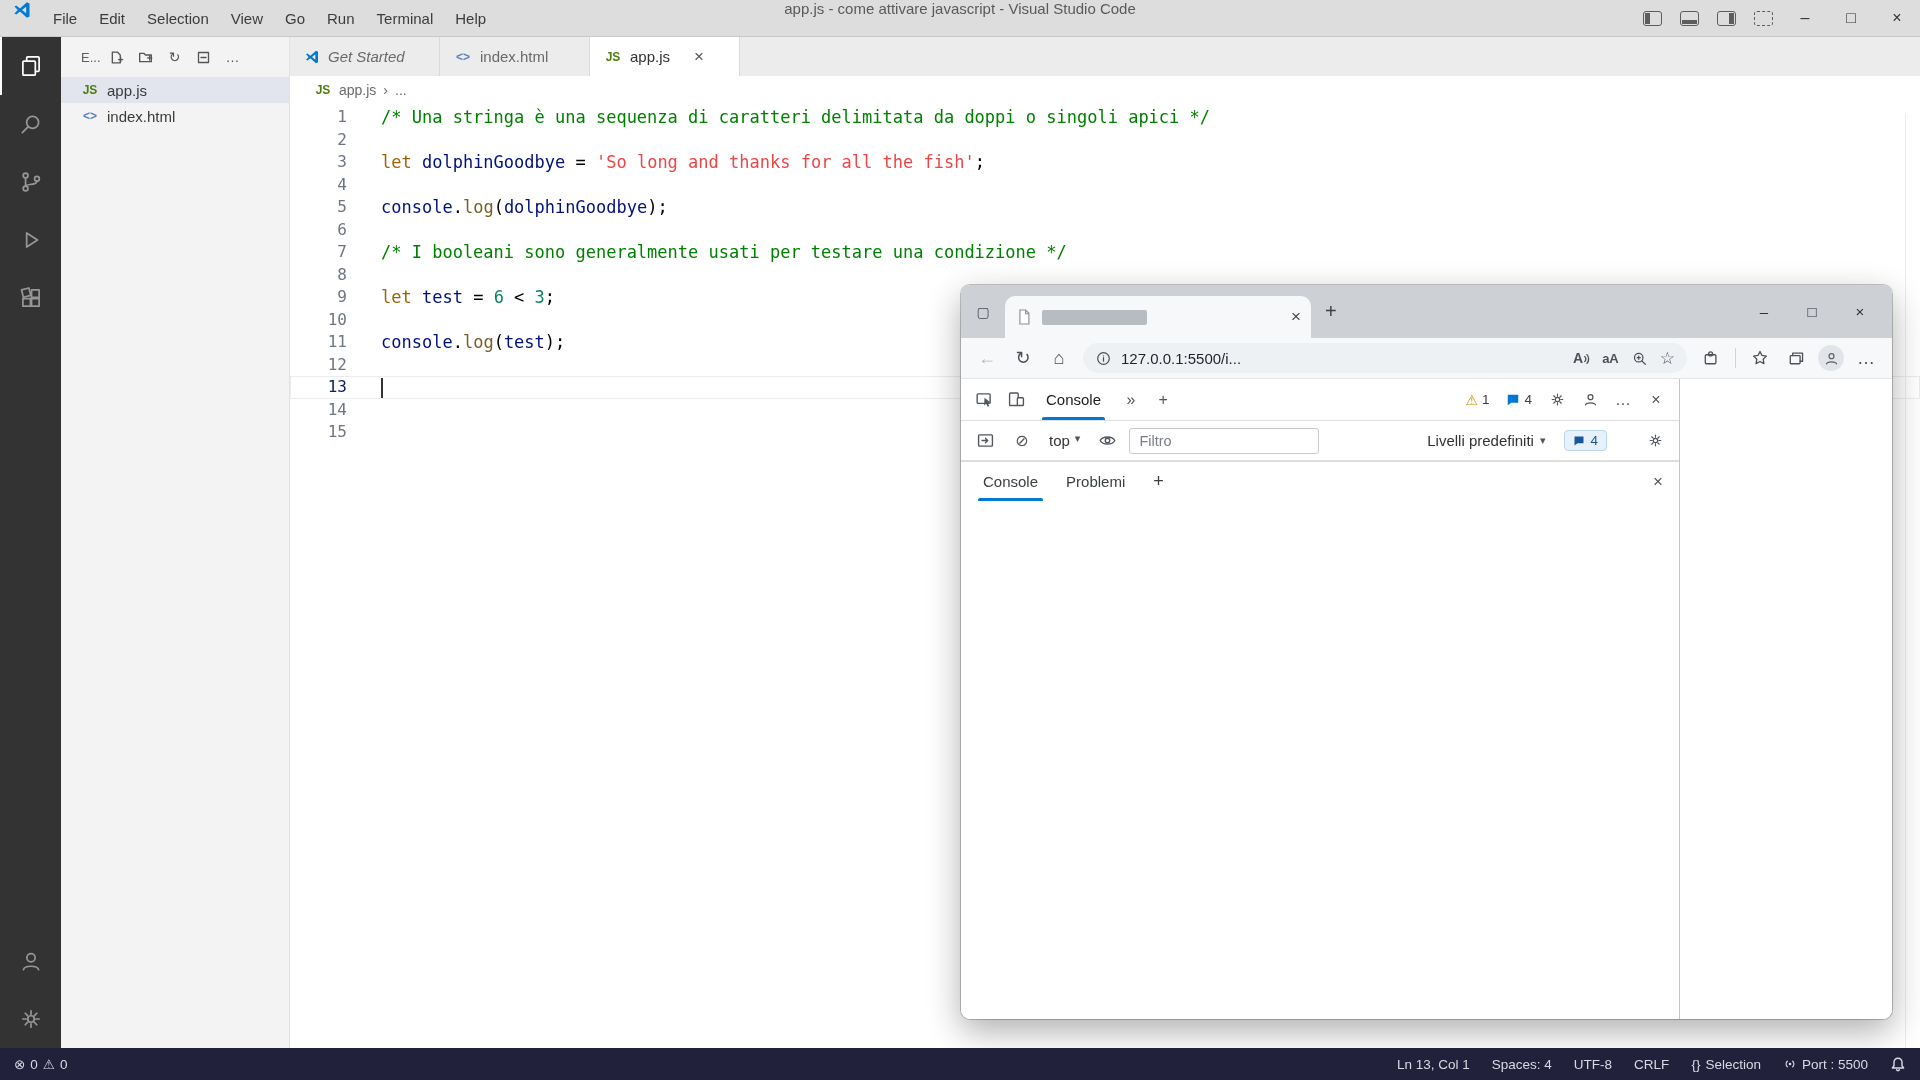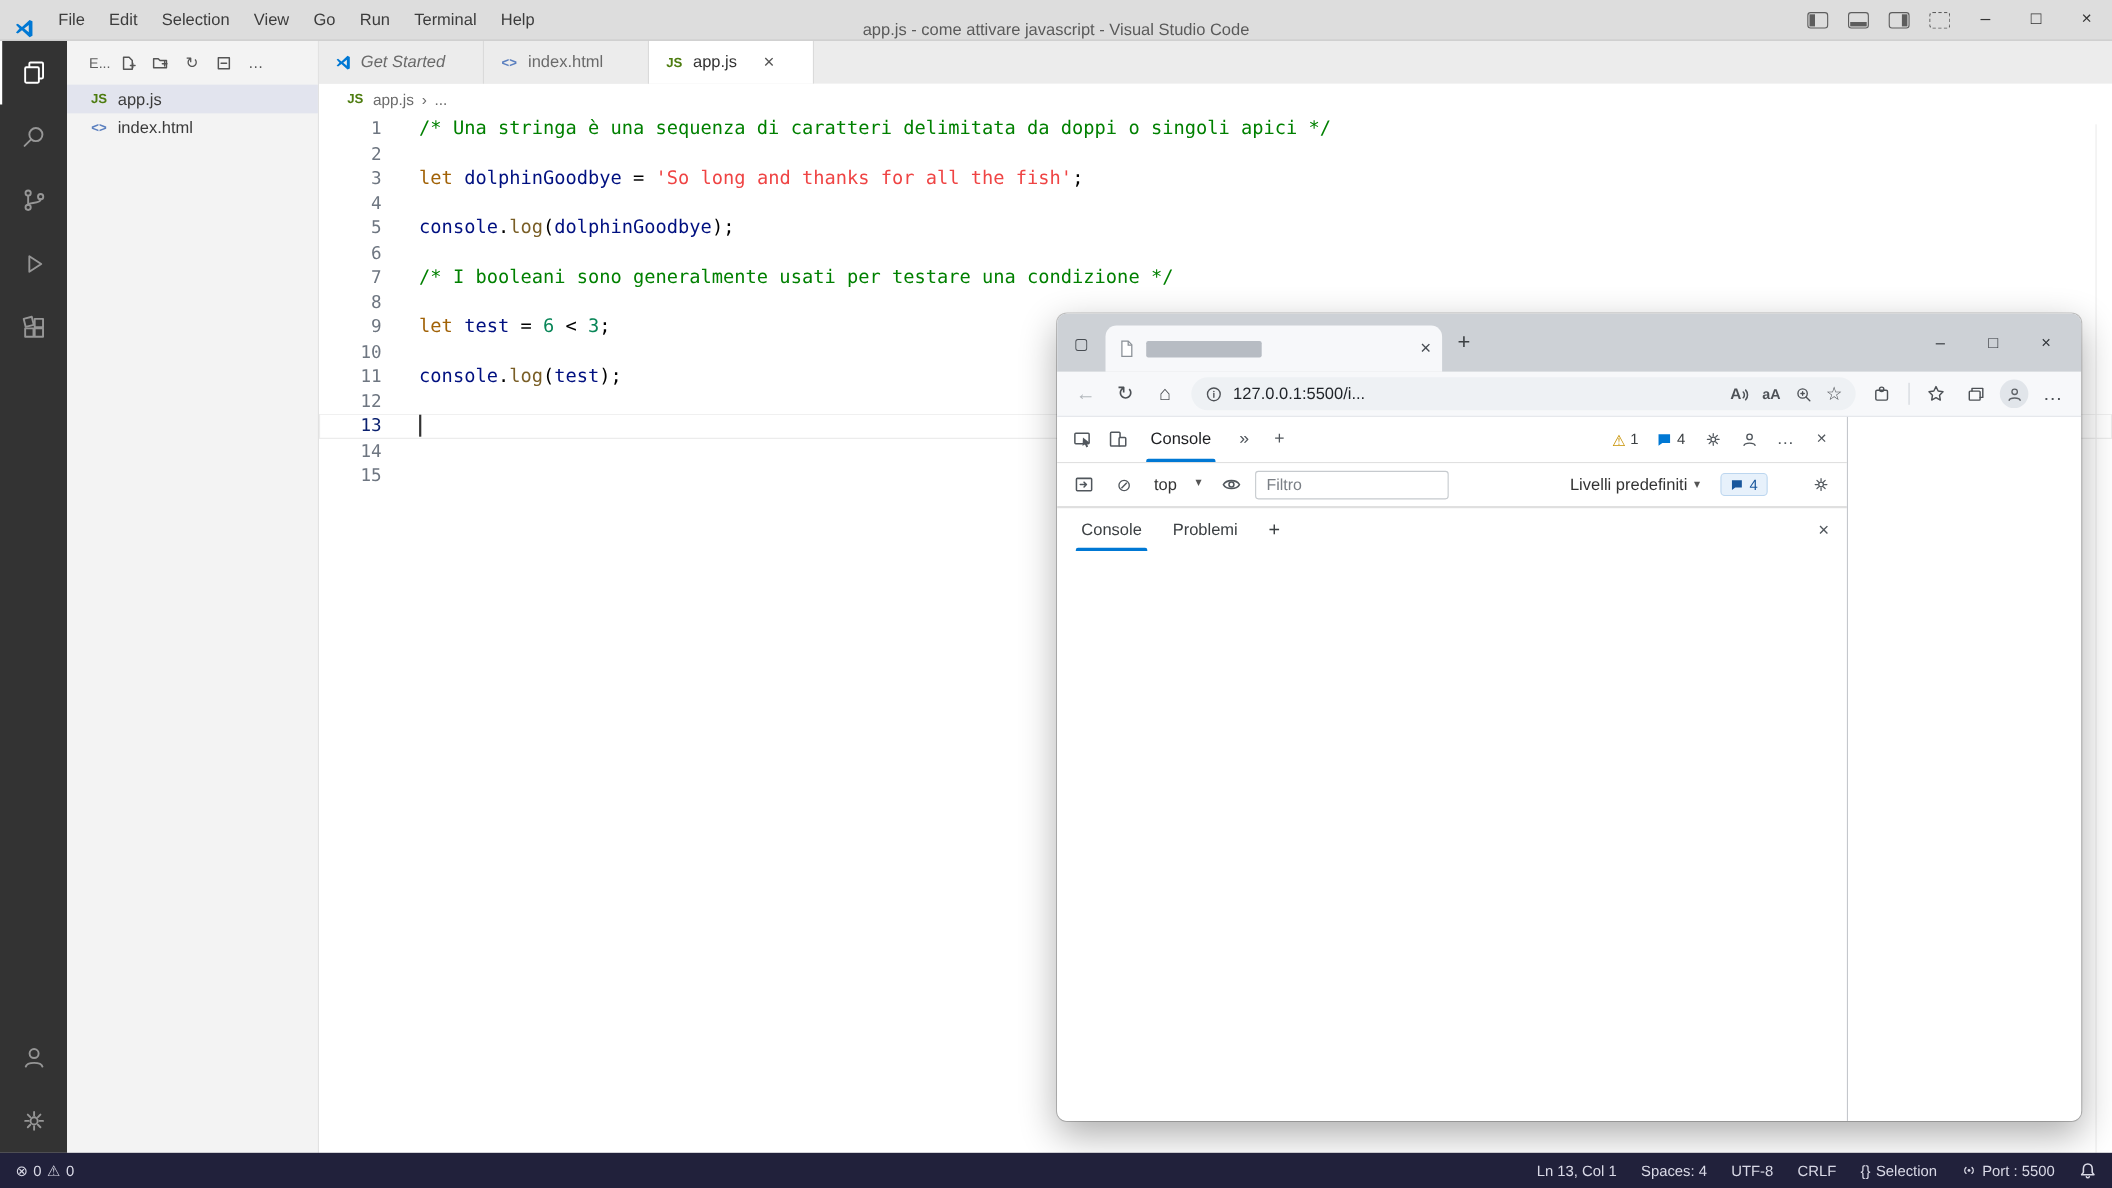--- a/index.html
+++ b/index.html
@@ -2,21 +2,21 @@
 <html><head>
 <meta charset="utf-8">
 <style>
   *{margin:0;padding:0;box-sizing:border-box}
   html,body{width:1920px;height:1080px;overflow:hidden}
   body{font-family:"Liberation Sans",sans-serif;background:#fff;position:relative;color:#333}
   svg{display:block}
   .stk{fill:none;stroke:currentColor;stroke-width:1.6;stroke-linecap:round;stroke-linejoin:round}
 
   
-  .titlebar{position:absolute;top:0;left:0;right:0;height:37px;background:#dddddd;border-bottom:1px solid #c8c8c8;display:flex;align-items:flex-end;font-size:15px;color:#3c3c3c;z-index:2}
+  .titlebar{position:absolute;top:0;left:0;right:0;height:37px;background:#dddddd;border-bottom:1px solid #c8c8c8;display:flex;align-items:flex-start;font-size:15px;color:#3c3c3c;z-index:2}
   .vslogo{margin:0 10px 0 12px}
   .menus{display:flex;height:100%;align-items:center}
   .menu-item{padding:0 11px;line-height:37px;cursor:default}
   .tb-title{position:absolute;left:50%;transform:translateX(-50%);color:#5a5a5a;white-space:nowrap}
   .tb-right{margin-left:auto;display:flex;align-items:center;height:100%}
   .lay{width:19px;height:15px;border:1.5px solid #5d5d5d;border-radius:3px;margin:0 9px;position:relative}
   .lay::before{content:"";position:absolute;background:#5d5d5d}
   .lay.left::before{left:1px;top:1px;bottom:1px;width:5px}
   .lay.bottom::before{left:1px;right:1px;bottom:1px;height:4px}
   .lay.right::before{right:1px;top:1px;bottom:1px;width:5px}
@@ -91,23 +91,23 @@
   .devtools{width:719px;border-right:1px solid #c4c7cc;display:flex;flex-direction:column;background:#fff;padding-bottom:4px}
   .dt-toolbar{height:42px;display:flex;align-items:center;border-bottom:1px solid #e0e0e0;padding:0 8px;gap:2px;flex:0 0 auto}
   .dt-ic{min-width:30px;height:28px;display:flex;align-items:center;justify-content:center;color:#51575d;font-size:16px;padding:0 4px}
   .dt-tab{height:100%;display:flex;align-items:center;padding:0 13px;font-size:15px;color:#202124;position:relative}
   .dt-tab.active::after{content:"";position:absolute;left:9px;right:9px;bottom:0;height:3px;background:#0078d4;border-radius:2px 2px 0 0}
   .dt-right{margin-left:auto;display:flex;align-items:center;gap:3px}
   .badge{display:flex;align-items:center;gap:4px;font-size:13.5px;color:#3c4043;padding:2px 7px}
   .warn-tri{color:#c79100;font-size:14px}
 
   .dt-consolebar{height:40px;display:flex;align-items:center;gap:7px;padding:0 9px;border-bottom:1px solid #e0e0e0;flex:0 0 auto}
-  .ctx{display:flex;align-items:flex-start;gap:17px;font-size:15px;color:#333;padding:2px 5px}
+  .ctx{display:flex;align-items:flex-start;gap:5px;font-size:15px;color:#333;padding:2px 5px}
   .caret-glyph{font-size:11px;color:#555}
-  .filter{width:176px;height:26px;border:1px solid #c6cace;border-radius:3px;padding:0 9px;font-size:14.5px;color:#333;background:#fff;font-family:"Liberation Sans",sans-serif}
+  .filter{width:190px;height:26px;border:1px solid #c6cace;border-radius:3px;padding:0 9px;font-size:14.5px;color:#333;background:#fff;font-family:"Liberation Sans",sans-serif}
   .filter::placeholder{color:#7a7f85}
   .levels{margin-left:auto;display:flex;align-items:center;gap:6px;font-size:15px;color:#333;padding:2px 4px}
   .msg-pill{display:flex;align-items:center;gap:5px;background:#e7f1fb;border:1px solid #bcd6ef;border-radius:4px;padding:2px 8px;color:#19579c;font-size:13.5px;margin:0 8px}
   .cb-gear{margin-left:18px}
 
   .dt-msgs{flex:1;position:relative;font-family:"DejaVu Sans Mono",monospace;font-size:15px;min-height:0}
   .msg-row{display:flex;align-items:center;height:27px;padding:0 12px 0 16px;border-bottom:1px solid #f0f0f0}
   .c-str{color:#242424}
   .c-bool{color:#1a1aa6}
   .redline{position:relative}

